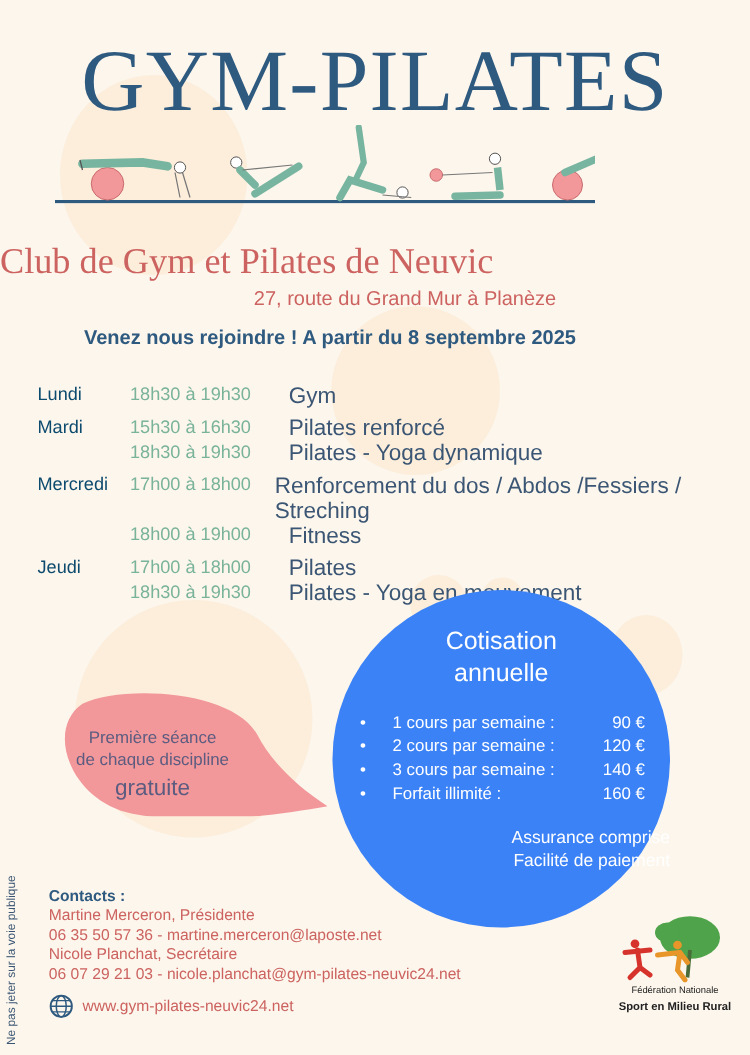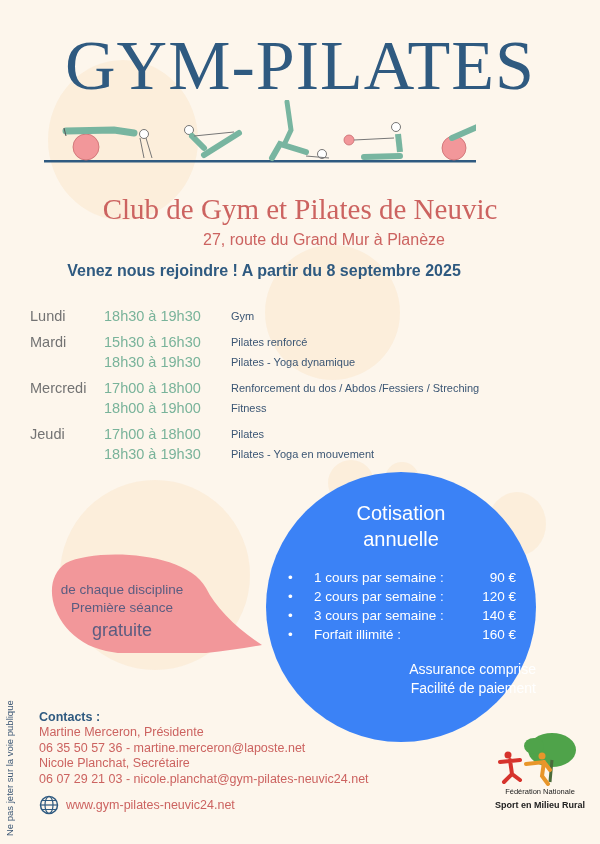--- a/index.html
+++ b/index.html
@@ -2,30 +2,30 @@
 <html><head>
 <meta charset="utf-8">
 <style>
   * { margin: 0; padding: 0; box-sizing: border-box; }
   html, body { width: 600px; height: 844px; overflow: hidden; }
   body { background: #fdf6ec; font-family: "Liberation Sans", sans-serif; position: relative; }
   .page { position: absolute; left: 0; top: 0; width: 600px; height: 844px; overflow: hidden; background: #fdf6ec; }
   .bgc { position: absolute; border-radius: 50%; background: #fbebd6; opacity: 0.75; }
   .title { position: absolute; left: 0; top: 26px; width: 600px; text-align: center; font-family: "Liberation Serif", serif; font-size: 70px; color: #2f5a80; letter-spacing: 1px; line-height: 80px; }
   .illus { position: absolute; left: 44px; top: 100px; width: 432px; height: 66px; }
-  .club { position: absolute; left: 0; top: 192px; width: 600px; text-align: center; font-family: "Liberation Serif", serif; font-size: 29px; color: #cc6360; line-height: 34px; }
+  .club { position: absolute; left: 0; top: 192px; width: 600px; text-align: left; font-family: "Liberation Serif", serif; font-size: 29px; color: #cc6360; line-height: 34px; }
   .address { position: absolute; left: 0; top: 231px; width: 600px; text-align: center; font-size: 16px; color: #cc6360; padding-left: 48px; }
   .join { position: absolute; left: 0; top: 262px; width: 528px; text-align: center; font-size: 16px; font-weight: bold; color: #2f5a80; }
   .schedule { position: absolute; left: 30px; top: 306px; width: 560px; }
   .day { display: flex; margin-bottom: 6px; }
-  .day-name { width: 74px; font-size: 14.5px; color: #737373; line-height: 20px; }
+  .day-name { width: 74px; font-size: 14.5px; color: #0c4a6e; line-height: 20px; }
   .slots { flex: 1; }
   .slot { display: flex; line-height: 20px; }
   .slot-time { width: 127px; font-size: 14.5px; color: #79b39a; }
-  .slot-act { font-size: 11px; color: #3b5674; }
+  .slot-act { font-size: 18px; color: #3b5674; }
   .cotis { position: absolute; left: 266px; top: 472px; width: 270px; height: 270px; border-radius: 50%; background: #3b82f6; }
   .cotis-title { position: absolute; left: 0; top: 28px; width: 270px; text-align: center; color: #fff; font-size: 20px; line-height: 26px; }
   .prices { position: absolute; left: 20px; top: 96px; width: 230px; }
   .price-row { display: flex; color: #fff; font-size: 13.5px; line-height: 19px; }
   .bullet { width: 28px; padding-left: 2px; }
   .p-label { width: 150px; }
   .p-val { flex: 1; text-align: right; }
   .extras { position: absolute; left: 0; top: 188px; width: 270px; text-align: right; color: #fff; font-size: 14px; line-height: 19px; }
   .bubble { position: absolute; left: 46px; top: 553px; width: 216px; height: 100px; }
   .bubble svg { position: absolute; left: 0; top: 0; }
@@ -148,22 +148,22 @@
         </div>
       </div>
     </div>
   </div>
 
   <div class="bubble">
     <svg width="216" height="100" viewBox="0 0 216 100">
       <path d="M20 10 C50 -5 140 -2 160 35 C170 55 190 75 216 92 C170 100 110 108 60 98 C10 88 -10 30 20 10 Z" fill="#f2979a"></path>
     </svg>
     <div class="bubble-text">
+      <div>Première séance</div>
       <div>de chaque discipline</div>
-      <div>Première séance</div>
       <div class="bubble-free">gratuite</div>
     </div>
   </div>
 
   <div class="cotis">
     <div class="cotis-title">
       <div>Cotisation</div>
       <div>annuelle</div>
     </div>
     <div class="prices">

